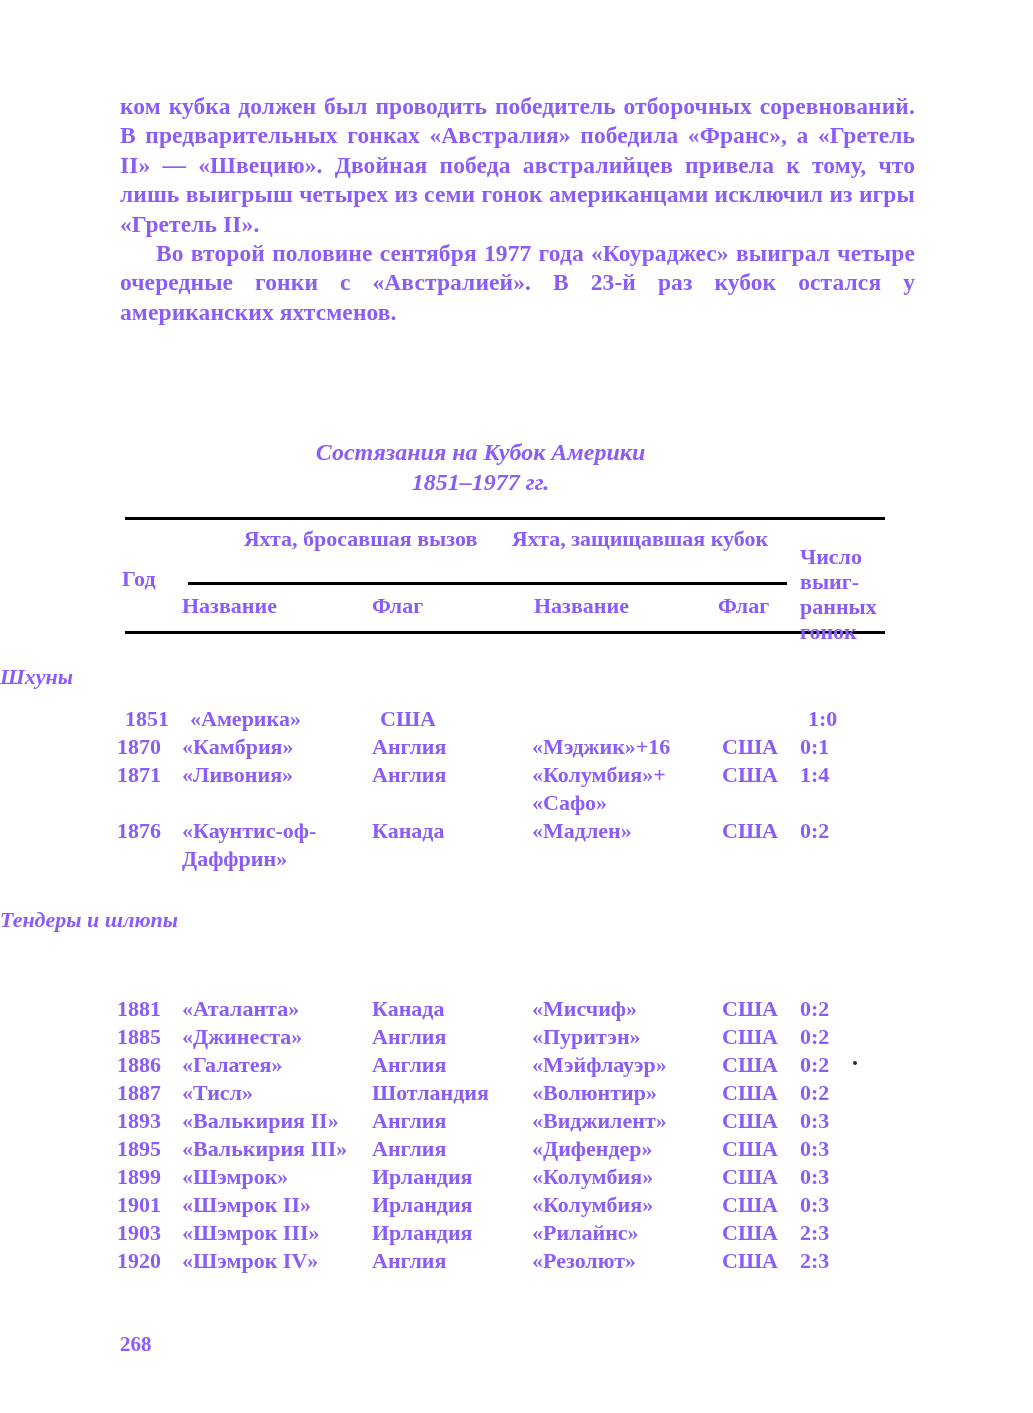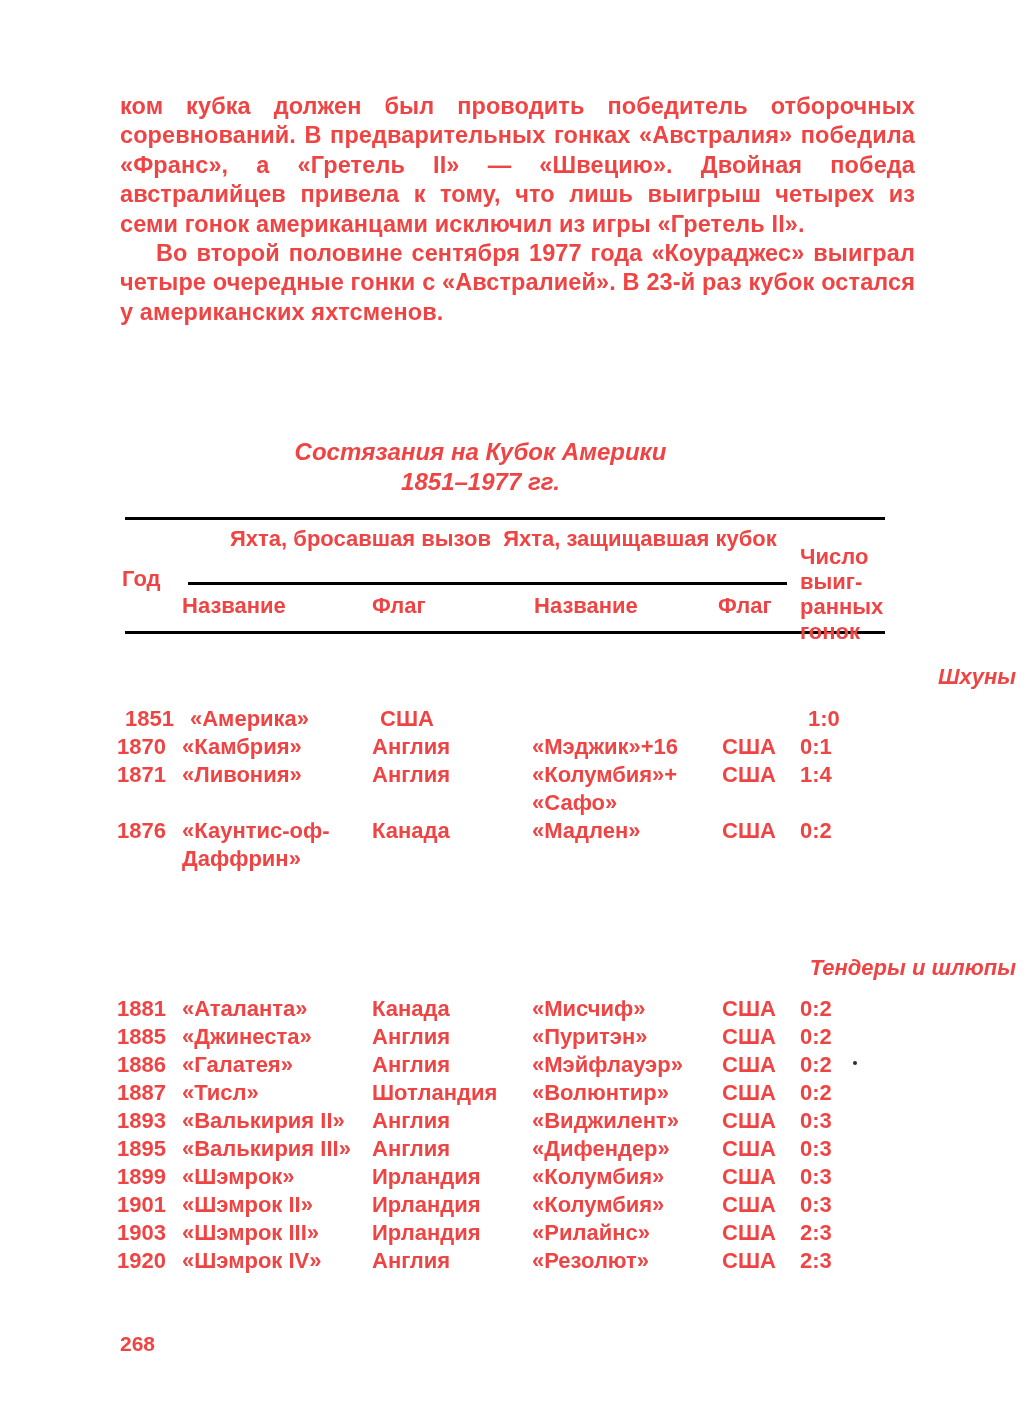--- a/index.html
+++ b/index.html
@@ -7,22 +7,22 @@
     margin: 0;
     padding: 0;
     background: #ffffff;
   }
   .page {
     position: relative;
     width: 1033px;
     height: 1413px;
     background: #ffffff;
     overflow: hidden;
-    font-family: Liberation Sans, sans-serif;
-    color: #ef4444;
+    font-family: Liberation Serif, serif;
+    color: #8b5cf6;
   }
 
   
   .prose {
     position: absolute;
     left: 120px;
     top: 92px;
     width: 795px;
   }
   .para {
@@ -83,27 +83,27 @@
   .h-chal-name { left: 182px; top: 593px; }
   .h-chal-flag { left: 372px; top: 593px; }
   .h-def-name  { left: 534px; top: 593px; }
   .h-def-flag  { left: 718px; top: 593px; }
   .h-count     { left: 800px; top: 544px; width: 96px; line-height: 25px; }
 
   
   .section-head {
     position: absolute;
     width: 1016px;
-    text-align: right;
+    text-align: left;
     font-style: italic;
     font-weight: 700;
     font-size: 22px;
   }
   .sec-schooners { top: 664px; }
-  .sec-cutters   { top: 907px; margin-top: 48px; }
+  .sec-cutters   { top: 907px; }
 
   
   .rows {
     position: absolute;
     left: 0;
     top: 0;
     width: 1033px;
   }
   .drow {
     position: absolute;

